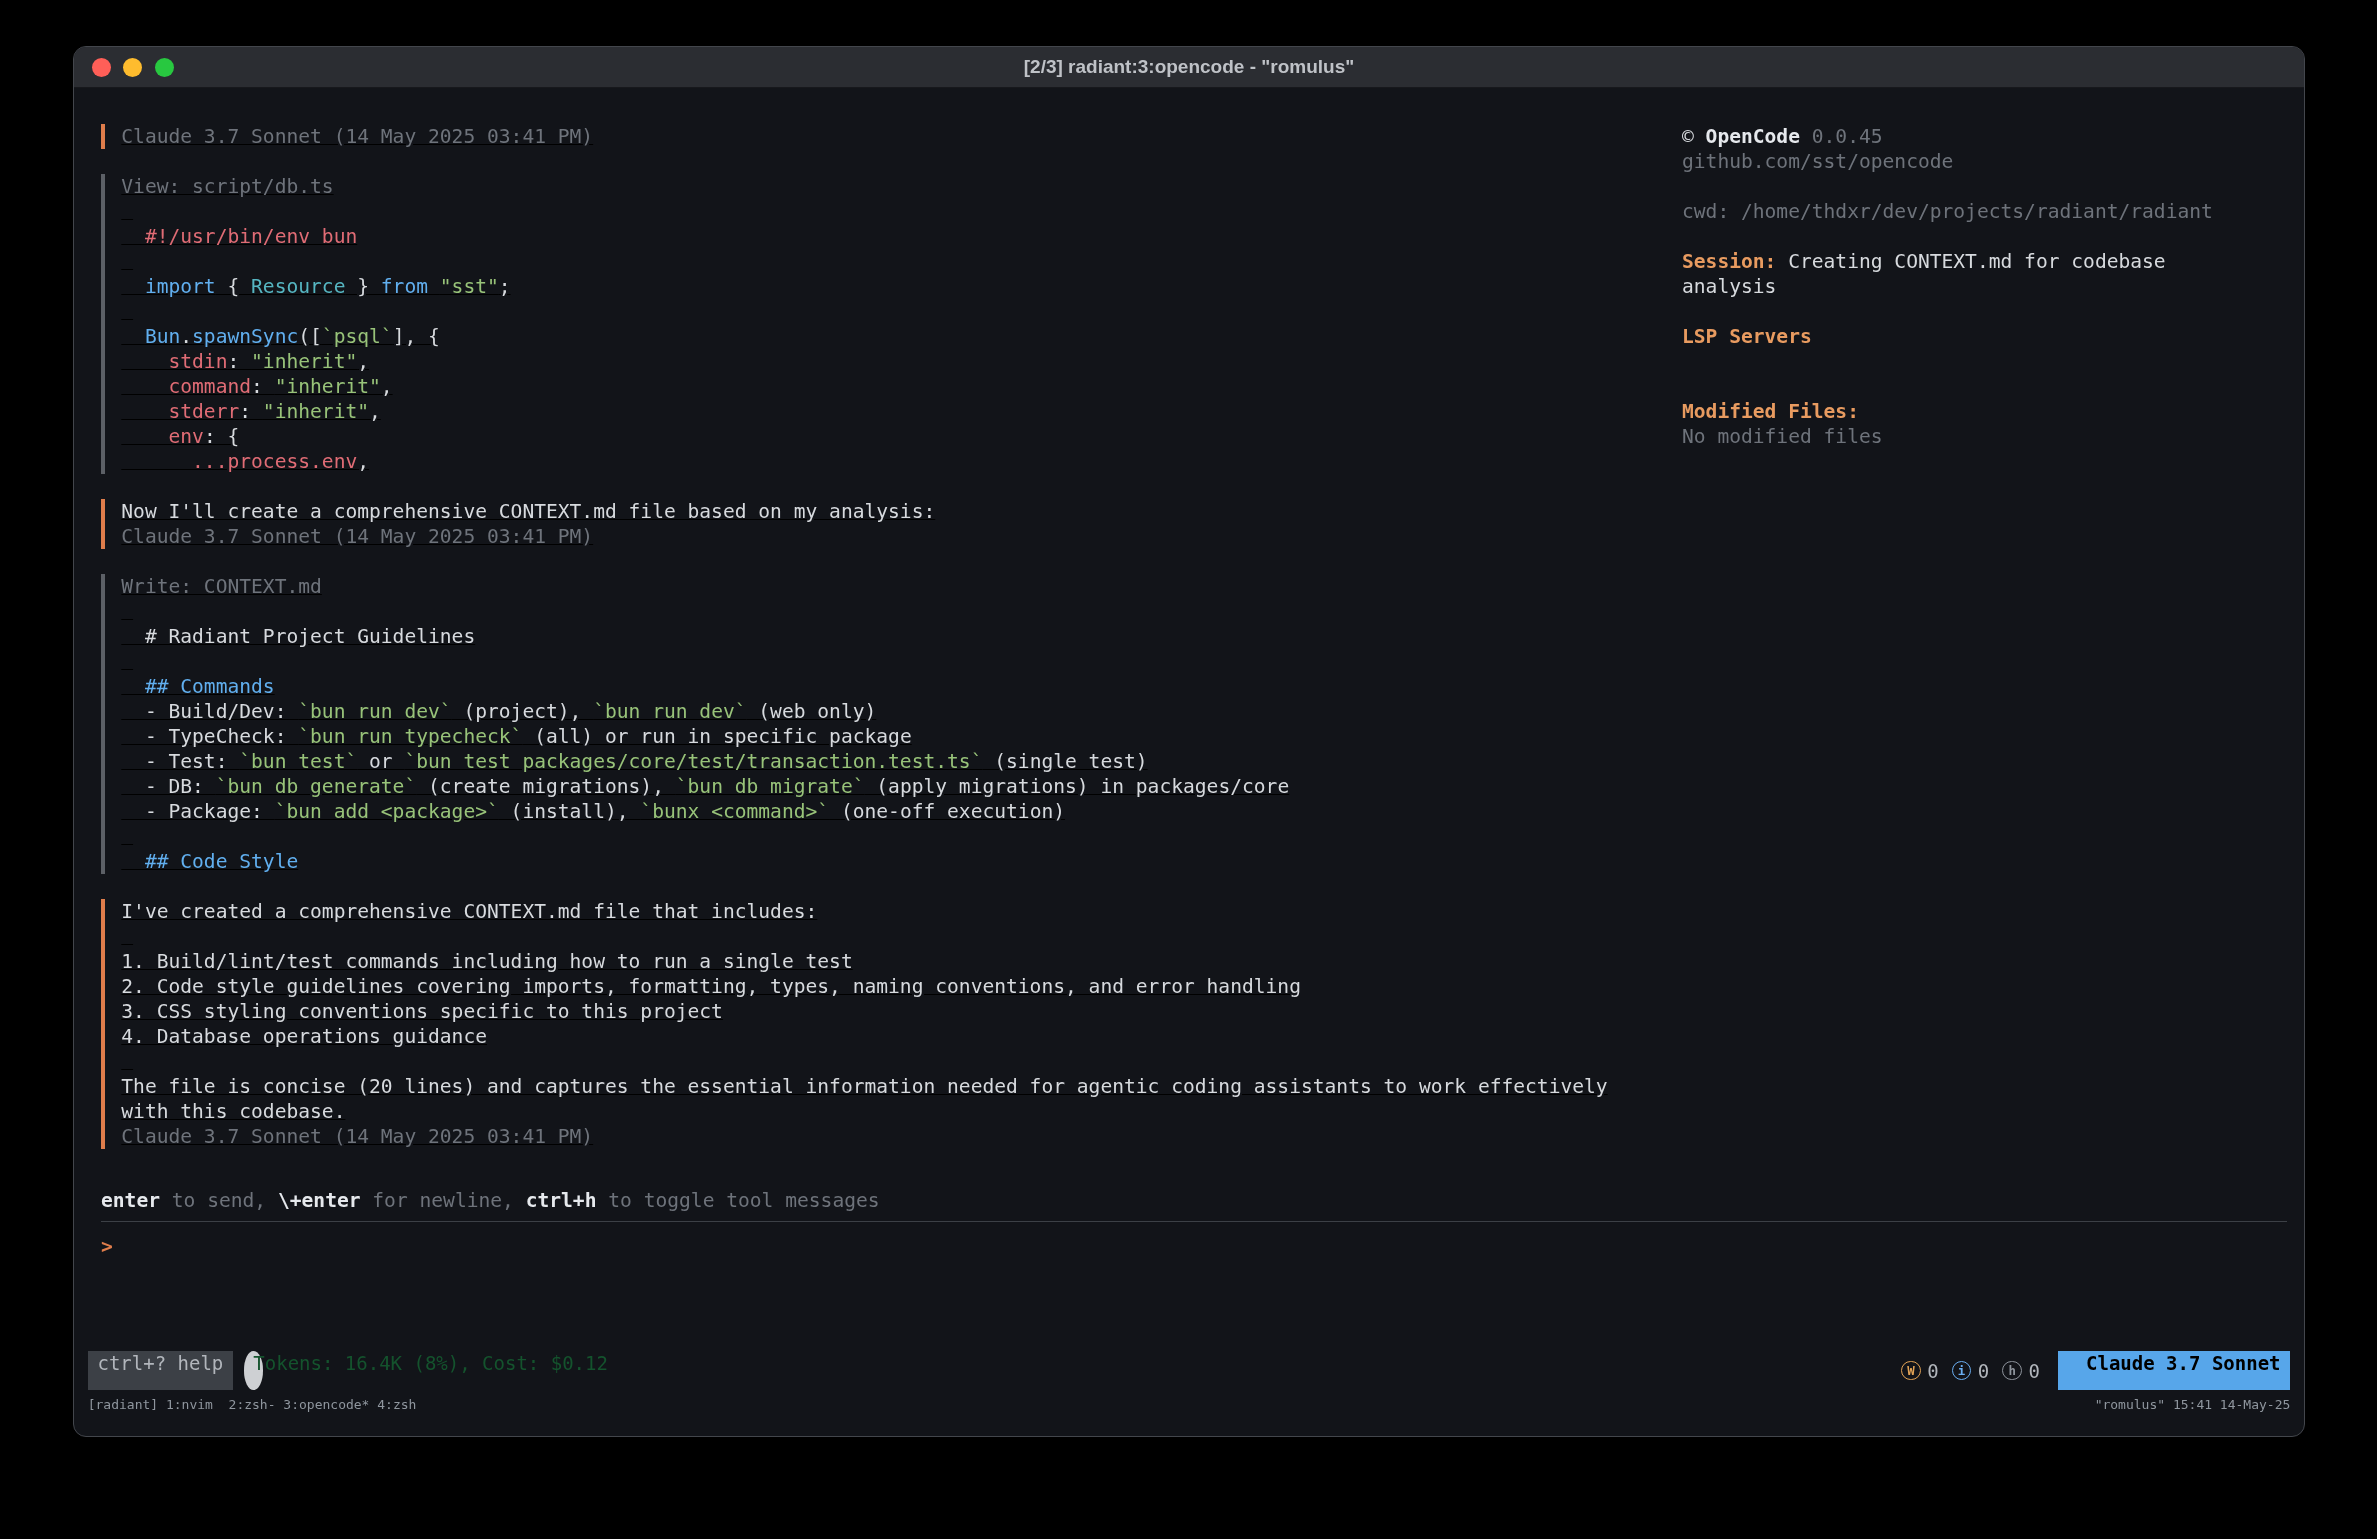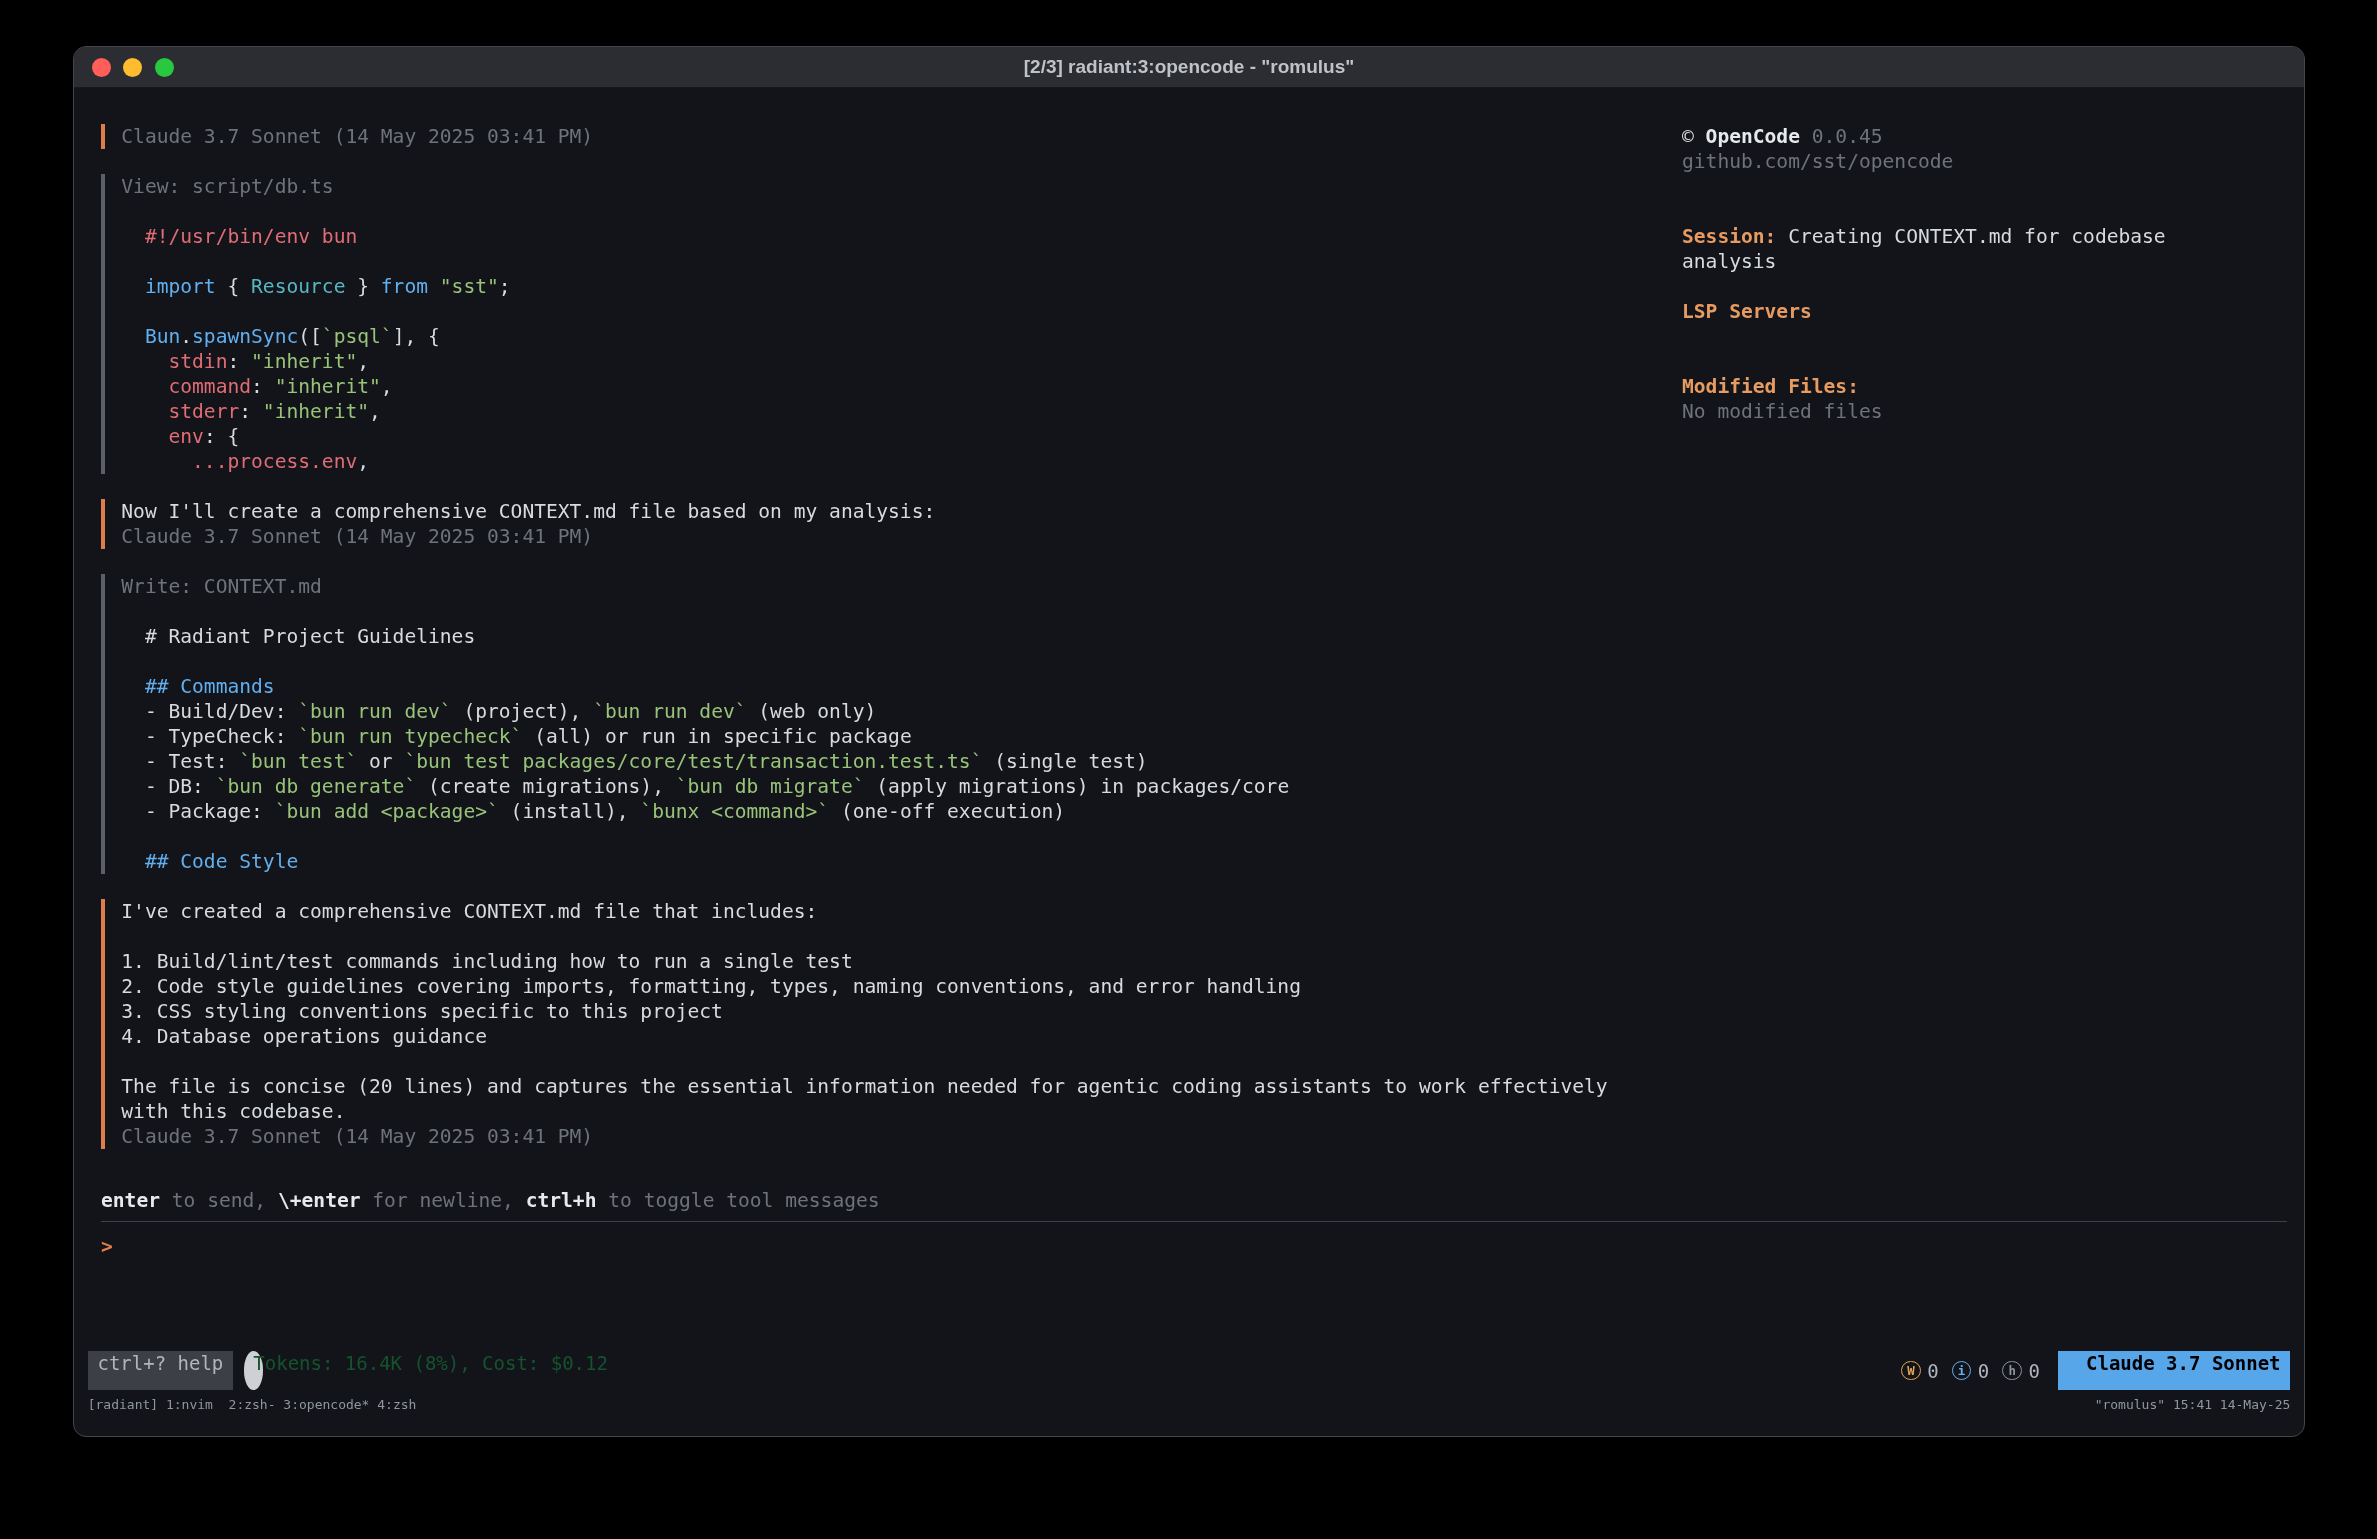--- a/index.html
+++ b/index.html
@@ -11,21 +11,21 @@
             border:1.3px solid #43464c; overflow:hidden;
             box-shadow:0 26px 78px rgba(0,0,0,0.85); }
   .titlebar { position:relative; height:41px; background:#2b2d32;
               border-bottom:1.3px solid #17181c; display:flex; align-items:center; justify-content:center; }
   .lights { position:absolute; left:18px; top:0; height:100%; display:flex; align-items:center; gap:12.4px; }
   .light { width:19px; height:19px; border-radius:50%; display:inline-block; }
   .light.red { background:#ff5f58; } .light.yellow { background:#febc2e; } .light.green { background:#28c840; }
   .title { font-family:"Liberation Sans", sans-serif; font-size:19px; font-weight:700; color:#bfc2c7; }
   .tbody { position:relative; height:calc(100% - 42px); }
 
-  .chat { padding:36px 0 0 27px; }
+  .chat { padding:36px 0 0 27px;text-decoration:underline; }
   .block { border-left:4.6px solid; padding-left:16.3px; margin-bottom:25px; }
   .border-orange { border-color:var(--accent_orange,#df7d4b); }
   .border-gray { border-color:var(--border_gray,#5c6066); }
 
   .tline { white-space:pre; font-size:19.6px; line-height:25px; min-height:25px; color:var(--text_fg,#d7dade); }
   .t-fg { color:var(--text_fg,#d7dade); }
   .t-gray { color:var(--text_gray,#6e737b); }
   .t-red { color:var(--code_red,#e06c75); }
   .t-green { color:var(--code_green,#98c379); }
   .t-blue { color:var(--code_blue,#61afef); }
@@ -130,20 +130,21 @@
         <div class="hr"></div>
         <div class="prompt-line">
           <span class="prompt-char">&gt;</span>
         </div>
       </div>
 
       <div class="sidebar">
           <div class="tline"><span class="t-fg">© </span><span class="t-bold">OpenCode</span><span class="t-gray"> 0.0.45</span></div>
           <div class="tline"><span class="t-gray">github.com/sst/opencode</span></div>
           <div class="tline">&nbsp;</div>
+          <div class="tline"><span class="t-gray">cwd: /home/thdxr/dev/projects/radiant/radiant</span></div>
           <div class="tline">&nbsp;</div>
           <div class="tline"><span class="t-orange-bold">Session:</span><span class="t-fg"> Creating CONTEXT.md for codebase</span></div>
           <div class="tline"><span class="t-fg">analysis</span></div>
           <div class="tline">&nbsp;</div>
           <div class="tline"><span class="t-orange-bold">LSP Servers</span></div>
           <div class="tline">&nbsp;</div>
           <div class="tline">&nbsp;</div>
           <div class="tline"><span class="t-orange-bold">Modified Files:</span></div>
           <div class="tline"><span class="t-gray">No modified files</span></div>
         </div>

